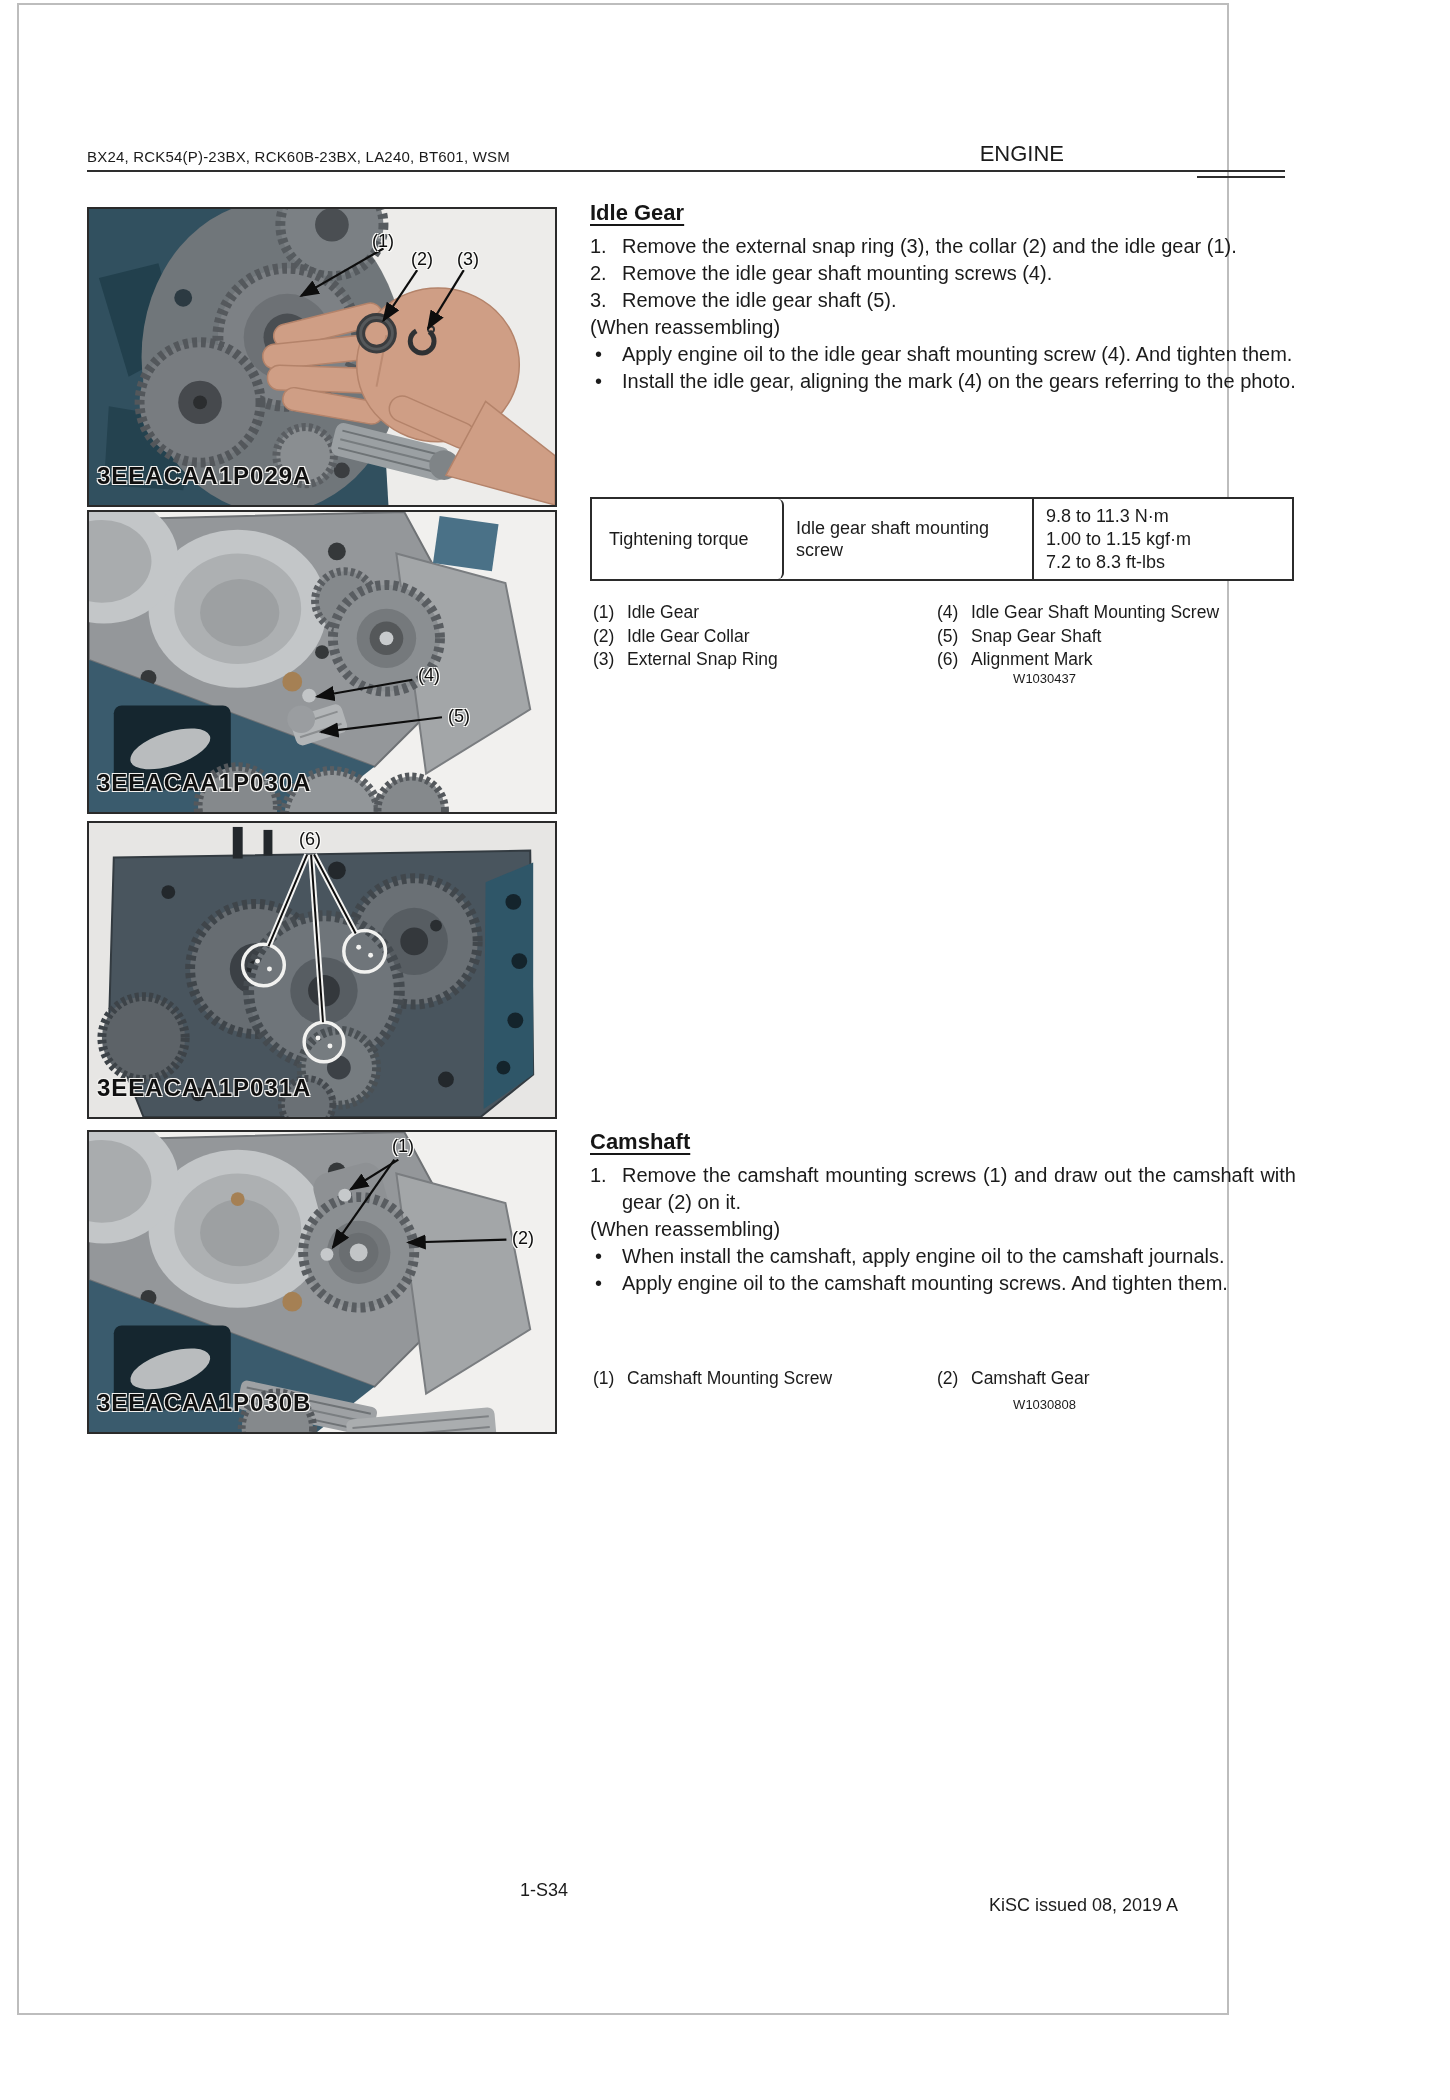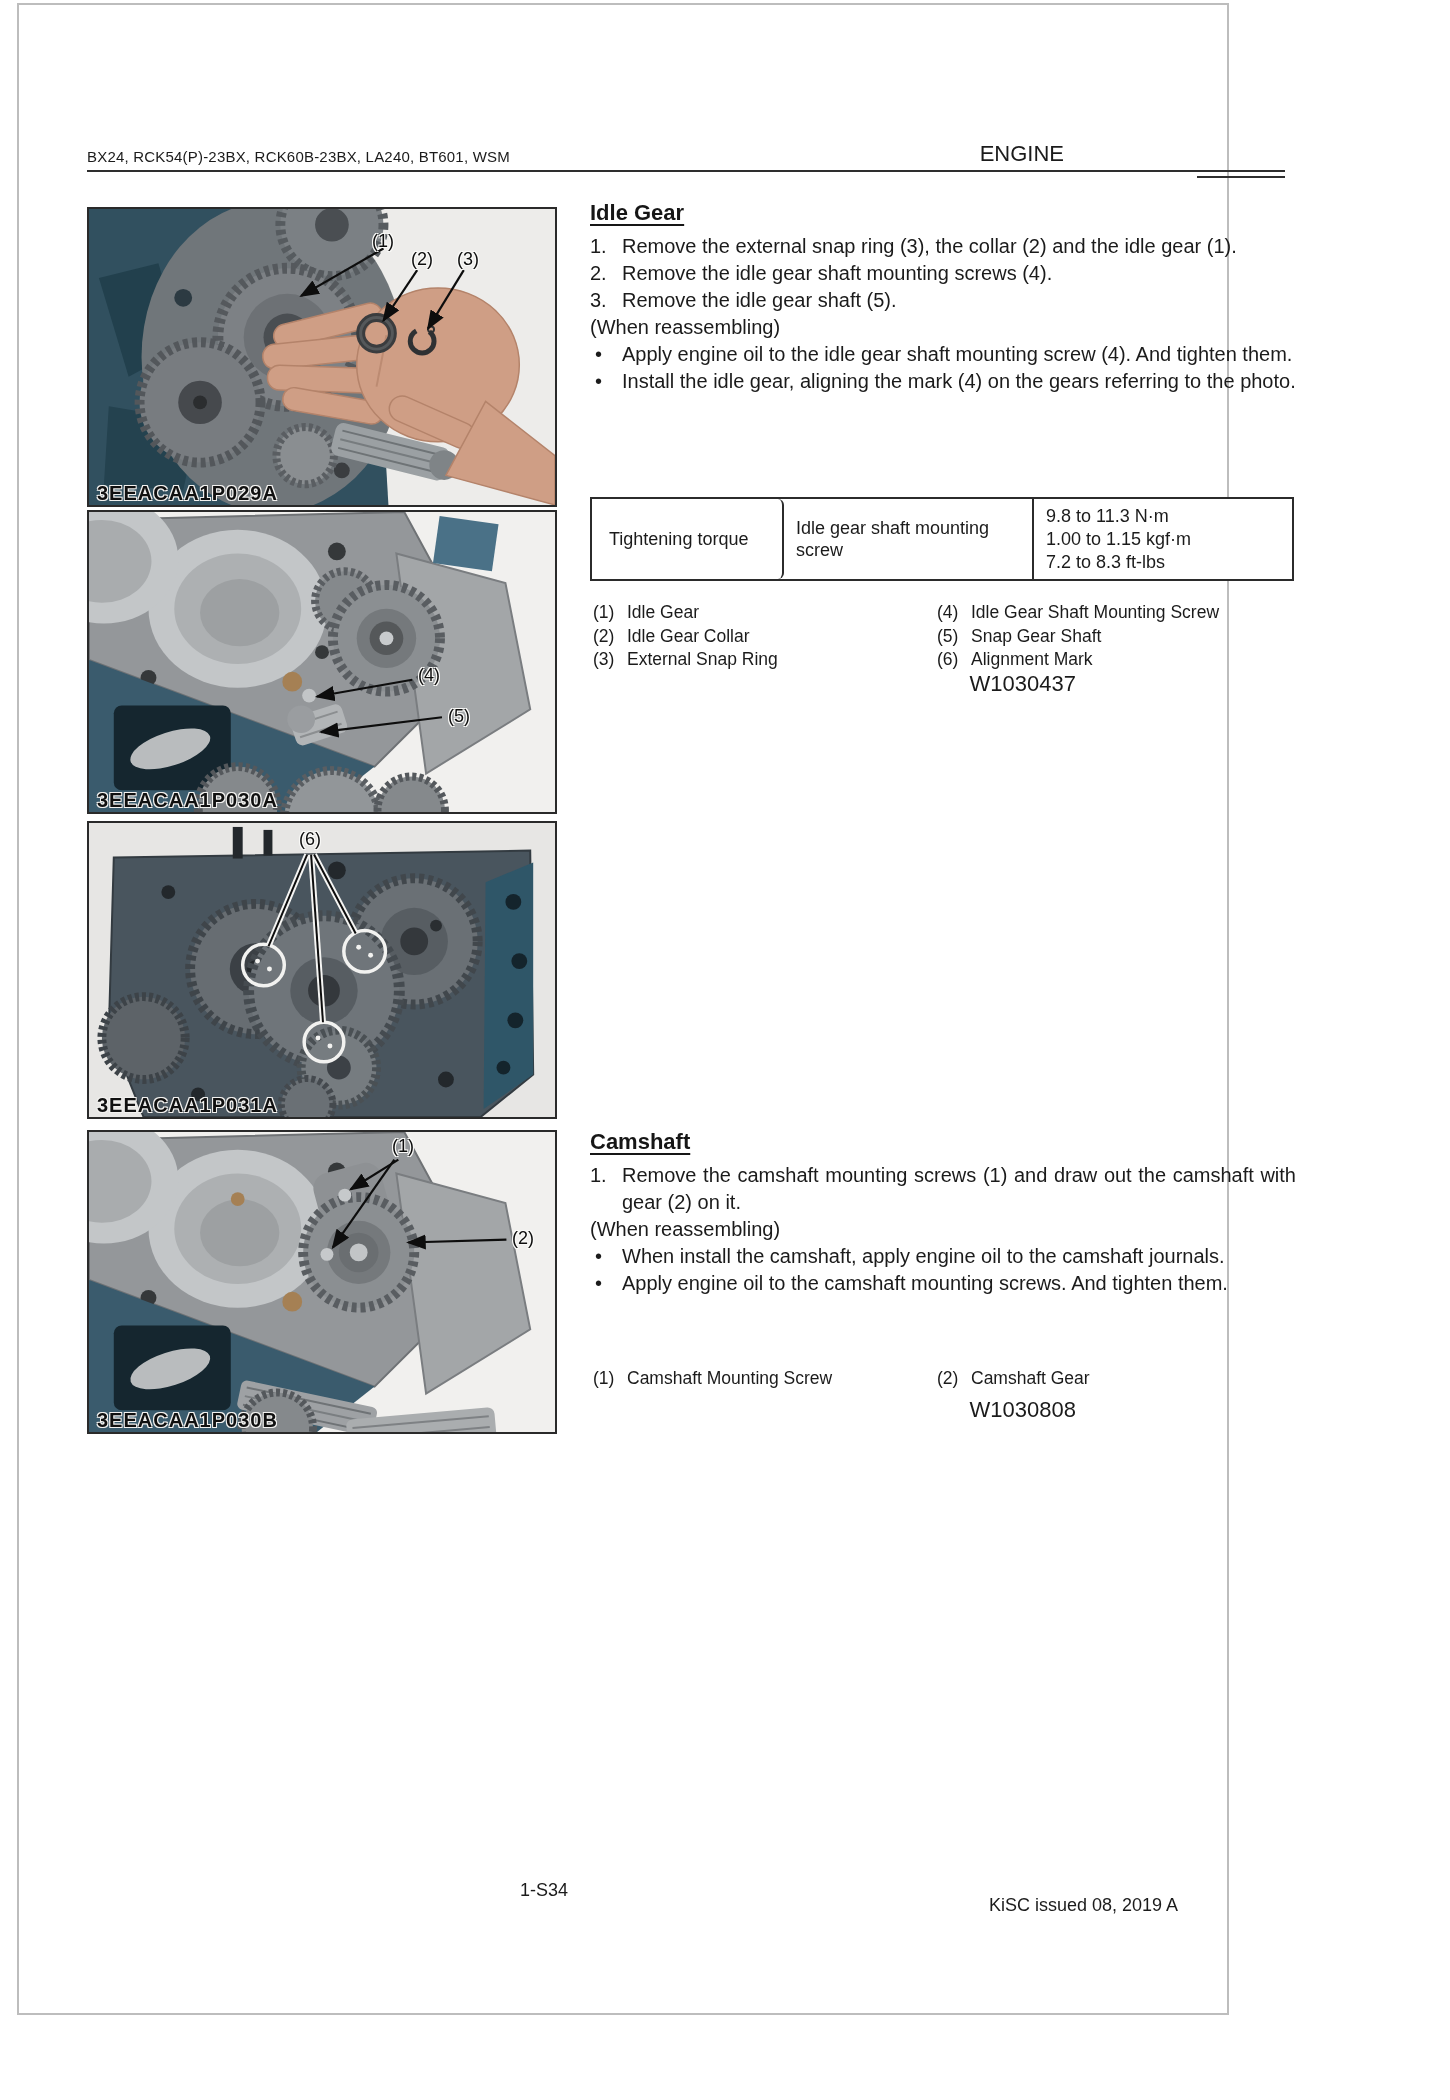--- a/index.html
+++ b/index.html
@@ -11,21 +11,21 @@
   
   .hdr-models{position:absolute;left:68px;top:143px;font-size:15px;letter-spacing:.2px;color:#1b1b1b;}
   .hdr-section{position:absolute;right:163px;top:136px;font-size:22px;color:#1b1b1b;}
   .hdr-rule{position:absolute;left:68px;top:165px;width:1198px;height:2px;background:#2e2e2e;}
   .hdr-underline{position:absolute;left:1178px;top:171px;width:88px;height:2px;background:#2e2e2e;}
 
   
   .photo{position:absolute;left:68px;width:470px;border:2px solid #2a2a2a;background:#edecea;
          box-sizing:border-box;overflow:hidden;}
   .photo svg.art{position:absolute;left:0;top:0;width:100%;height:100%;}
-  .photo-caption{position:absolute;left:8px;bottom:0;font-size:20px;font-weight:bold;color:#101010;
+  .photo-caption{position:absolute;left:8px;bottom:15px;font-size:24px;font-weight:bold;color:#101010;
          letter-spacing:1px;
          text-shadow:-1px -1px 0 #f2f1ef,1px -1px 0 #f2f1ef,-1px 1px 0 #f2f1ef,1px 1px 0 #f2f1ef;}
   .callout{position:absolute;font-size:18px;color:#0d0d0d;
          text-shadow:-1px -1px 0 #fafaf8,1px -1px 0 #fafaf8,-1px 1px 0 #fafaf8,1px 1px 0 #fafaf8;}
 
   
   .sec-title{position:absolute;left:571px;font-size:22px;font-weight:bold;color:#161616;
          text-decoration:underline;text-underline-offset:4px;text-decoration-thickness:2px;}
   .flow{position:absolute;left:571px;width:706px;font-size:20px;line-height:27px;color:#1b1b1b;}
   .step,.bullet{display:flex;}
@@ -42,21 +42,21 @@
   .tq-item{flex:0 0 250px;border-right:2px solid #2b2b2b;display:flex;align-items:center;
             padding-left:12px;box-sizing:border-box;line-height:22px;}
   .tq-vals{flex:1;display:flex;flex-direction:column;justify-content:center;padding-left:12px;line-height:23px;}
 
   
   .parts{position:absolute;left:574px;width:702px;font-size:17.5px;line-height:23.5px;color:#1b1b1b;}
   .pcol{position:absolute;top:0;}
   .pcol.right{left:344px;}
   .pitem{display:flex;}
   .pitem .pnum{flex:0 0 34px;}
-  .ref{position:absolute;right:151px;font-size:22px;color:#1b1b1b;}
+  .ref{position:absolute;right:151px;font-size:13px;color:#1b1b1b;}
 
   
   .pageno{position:absolute;left:501px;top:1875px;font-size:18px;color:#1b1b1b;}
   .issue{position:absolute;right:49px;top:1890px;font-size:18px;color:#1b1b1b;}
 </style>
 </head>
 <body>
 
 <div class="page">
 

